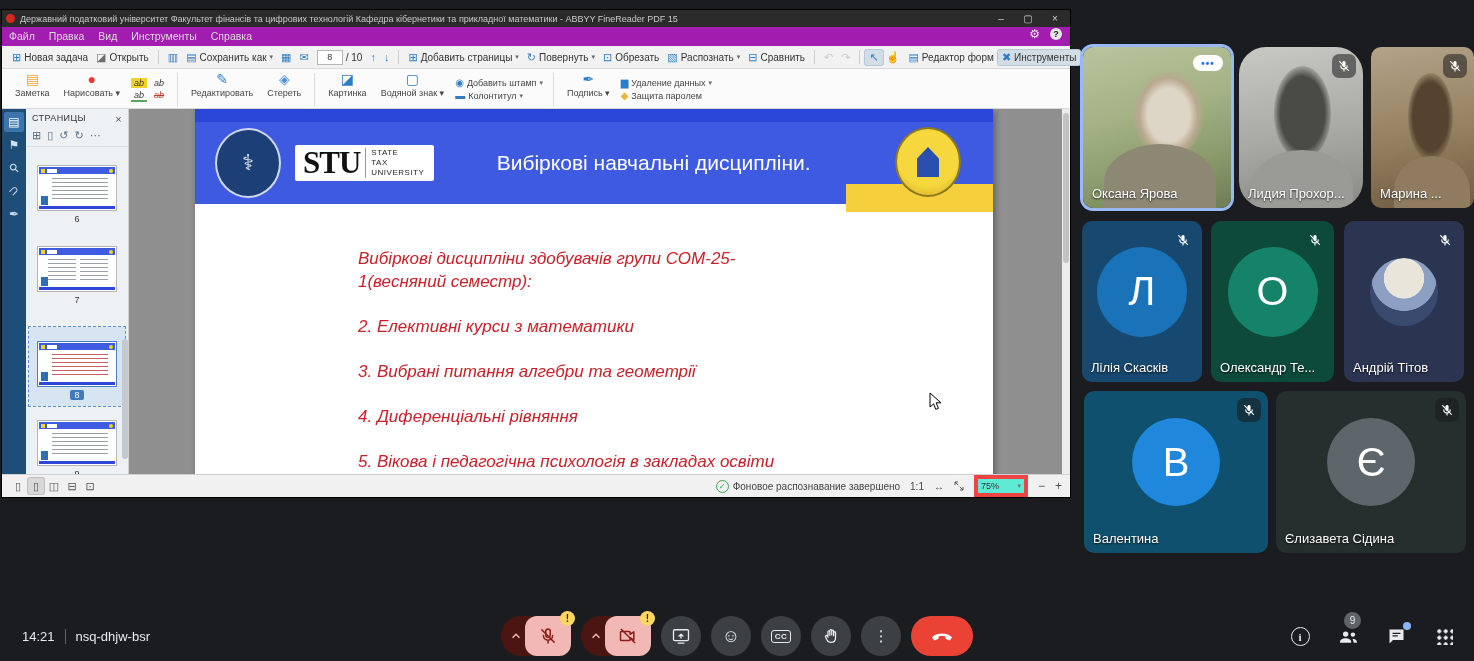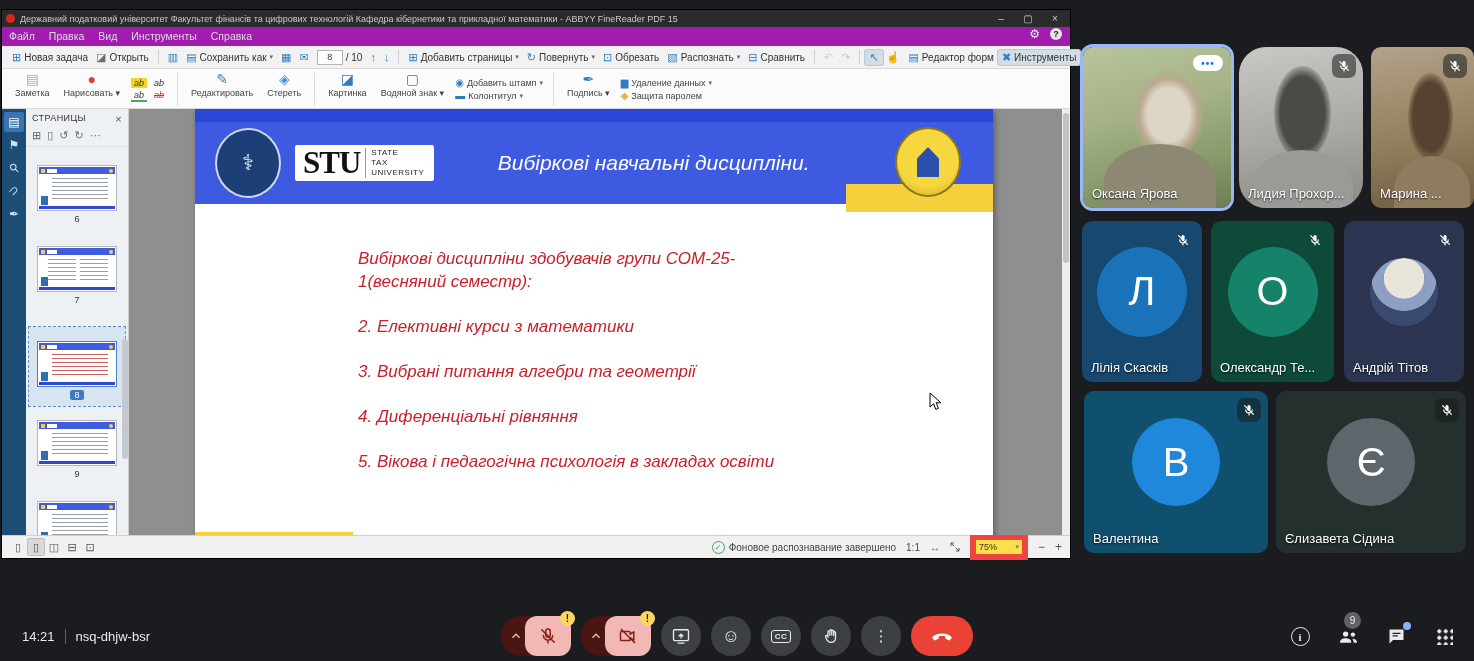--- a/index.html
+++ b/index.html
@@ -1,19 +1,19 @@
 <!DOCTYPE html>
 <html><head>
 <meta charset="utf-8">
 <style>
   html,body{margin:0;padding:0}
   body{width:1474px;height:661px;background:#1b1c1f;font-family:"Liberation Sans",sans-serif;overflow:hidden;position:relative;-webkit-font-smoothing:antialiased}
 
   
-  .fr-window{position:absolute;left:2px;top:10px;width:1068px;height:548px;background:#fff;display:flex;flex-direction:column;box-shadow:0 0 0 1px #000}
+  .fr-window{position:absolute;left:2px;top:10px;width:1068px;height:487px;background:#fff;display:flex;flex-direction:column;box-shadow:0 0 0 1px #000}
   .fr-titlebar{height:17px;background:#2b2b2b;color:#c9c9c9;font-size:9px;display:flex;align-items:center;padding:0 4px;gap:5px;flex:none}
   .fr-applogo{width:9px;height:9px;border-radius:50%;background:#d5281f;flex:none}
   .fr-title{flex:1;white-space:nowrap;overflow:hidden;text-overflow:ellipsis}
   .winbtn{width:22px;text-align:center;color:#cfcfcf;font-size:10px;line-height:17px}
   .fr-menubar{height:19px;background:#a21caf;color:#ddd;font-size:10.5px;display:flex;align-items:flex-start;padding:0 0;flex:none}
   .menu-item{padding:0 7px;line-height:19px}
   .menu-right{margin-left:auto;display:flex;align-items:center;gap:10px;padding-right:8px}
   .gear{color:#eee;font-size:12px}
   .helpdot{width:12px;height:12px;border-radius:50%;background:#e6e6e6;color:#222;font-size:9px;font-weight:bold;display:flex;align-items:center;justify-content:center}
 
@@ -78,36 +78,36 @@
   .doc-thumbbar{position:absolute;right:1px;top:4px;width:6px;height:150px;background:#c2c2c2;border-radius:3px}
 
   
   .slide{position:absolute;left:66px;top:0;width:798px;height:520px;background:#fff;box-shadow:2px 2px 6px rgba(0,0,0,.35)}
   .slide-topstrip{position:absolute;left:0;top:0;width:100%;height:13px;background:#2946d6}
   .slide-band{position:absolute;left:0;top:13px;width:100%;height:82px;background:#3d5ae0;display:flex;align-items:center}
   .emb-left{width:62px;height:66px;border-radius:50%;background:#1d3f77;border:2px solid #cfd8ef;margin-left:20px;flex:none;display:flex;align-items:center;justify-content:center;color:#e8edf5;font-size:22px}
   .stu-box{background:#fff;border-radius:2px;margin-left:14px;padding:3px 10px 3px 8px;display:flex;align-items:center;gap:5px;flex:none}
   .stu-big{font-family:"Liberation Serif",serif;font-size:31px;font-weight:bold;color:#111;letter-spacing:-1px;line-height:.9}
   .stu-sub{display:flex;flex-direction:column;font-size:8px;color:#222;letter-spacing:.5px;line-height:1.25;border-left:1px solid #999;padding-left:5px}
-  .slide-title{flex:1;text-align:center;color:#fff;font-style:italic;font-size:21px;padding-right:120px}
+  .slide-title{flex:1;text-align:center;color:#fff;font-size:21px;padding-right:120px}
   .yellow-top{position:absolute;right:0;top:75px;width:147px;height:28px;background:#f5cf3c}
   .emb-right{position:absolute;right:32px;top:18px;width:62px;height:66px;border-radius:50%;background:radial-gradient(circle at 50% 40%,#f6d83e 0 60%,#cfa91f 100%);border:2px solid #8a7a1d;display:flex;align-items:center;justify-content:center;z-index:3}
   .emb-right .bldg{width:22px;height:30px;background:linear-gradient(#2b4fae,#2b4fae);clip-path:polygon(50% 0,100% 38%,100% 100%,0 100%,0 38%)}
   .slide-body{position:absolute;left:163px;top:138px;width:462px;color:#c9202a;font-style:italic;font-size:17px;line-height:23px}
   .slide-body p{margin:0}
   .slide-body p.gap{margin-top:22px}
   .yellow-bottom{position:absolute;left:0;top:423px;width:158px;height:30px;background:#f5cf3c}
   .blue-bottom{position:absolute;left:158px;top:443px;width:640px;height:20px;background:#2946d6}
 
   .fr-status{height:22px;background:#f1f1f1;border-top:1px solid #d0d0d0;display:flex;align-items:center;font-size:10px;color:#444;padding:0 8px;flex:none}
   .vm{width:16px;height:16px;display:flex;align-items:center;justify-content:center;font-size:11px;color:#555;border-radius:2px;margin-right:2px}
   .vm.active{background:#d8d8d8;box-shadow:0 0 0 1px #bdbdbd}
   .status-right{margin-left:auto;display:flex;align-items:center;gap:10px}
   .okdot{width:11px;height:11px;border-radius:50%;border:1px solid #3aa655;color:#3aa655;font-size:8px;display:flex;align-items:center;justify-content:center}
-  .zoombox{width:40px;height:14px;border:6px solid #ef4444;background:#fde047;font-size:9px;display:flex;align-items:center;justify-content:space-between;padding:0 3px;color:#333}
+  .zoombox{width:40px;height:14px;border:4px solid #ef4444;background:#5eead4;font-size:9px;display:flex;align-items:center;justify-content:space-between;padding:0 3px;color:#333}
   .pm{font-size:12px;color:#555}
 
   
   .tile{position:absolute;border-radius:10px;overflow:hidden}
   .tile.active-speaker{box-shadow:0 0 0 3px #9ab8f5}
   .tile .name{position:absolute;left:9px;bottom:7px;color:#fff;font-size:13px;text-shadow:0 1px 2px rgba(0,0,0,.85);white-space:nowrap}
   .tile .micoff{position:absolute;right:7px;top:7px;width:24px;height:24px;border-radius:7px;display:flex;align-items:center;justify-content:center}
   .tile .micoff.circle{background:rgba(25,26,28,.55)}
   .tile .dots{position:absolute;right:8px;top:8px;width:30px;height:16px;border-radius:9px;background:#fff;color:#1a73e8;font-size:10px;letter-spacing:1px;display:flex;align-items:center;justify-content:center;font-weight:bold}
   .avatar{position:absolute;left:50%;top:44%;transform:translate(-50%,-50%);border-radius:50%;display:flex;align-items:center;justify-content:center;color:#fff}

